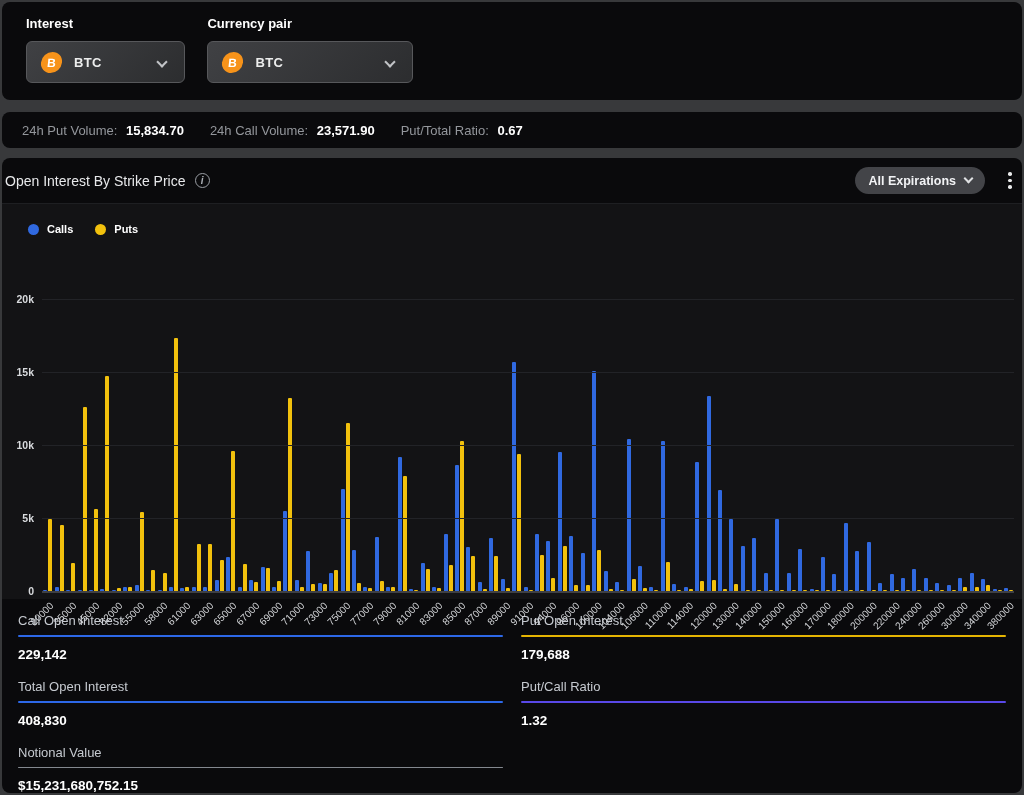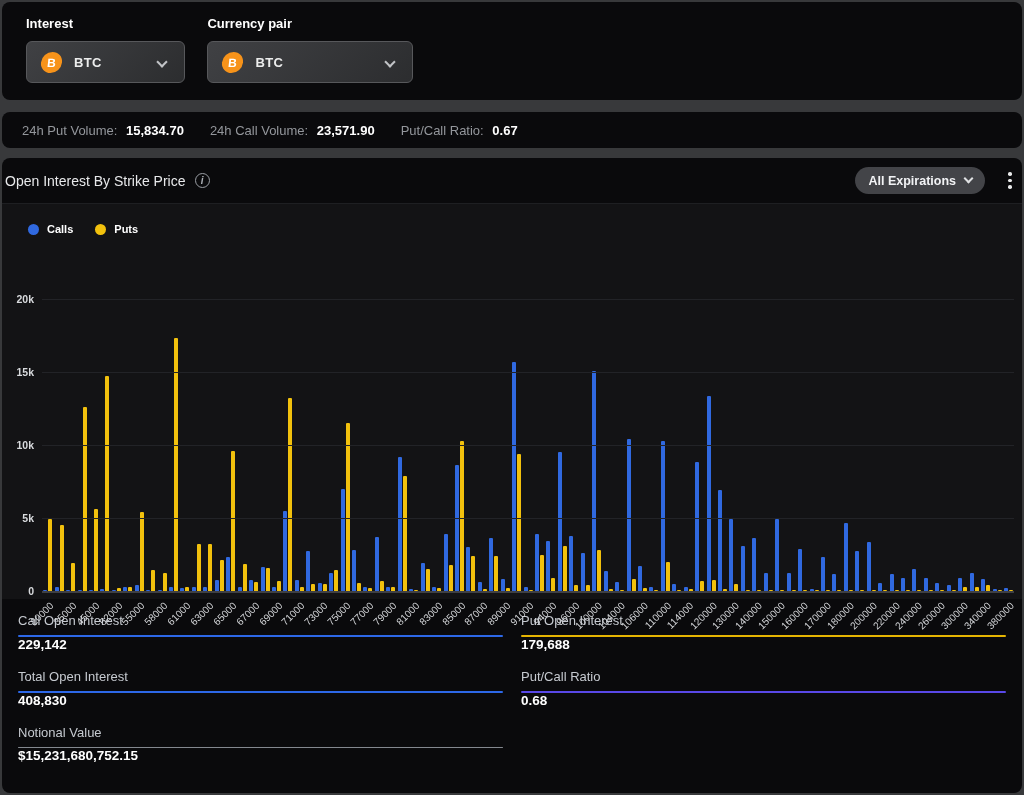--- a/index.html
+++ b/index.html
@@ -66,21 +66,21 @@
   .xaxis { position:absolute; left:40px; top:389px; width:972px; height:52px; }
   .xlab { position:absolute; top:7px; color:#d4d6d9; font-size:10px; white-space:nowrap;
           transform:rotate(-45deg); transform-origin:100% 0; }
 
   
   .summary { padding:14px 16px 0 16px; display:grid; grid-template-columns:1fr 1fr;
              column-gap:18px; row-gap:17px; }
   .sum-item .s-lb { color:#c6cad0; font-size:13px; }
   .sum-item .s-line { height:2px; margin-top:7px; border-radius:1px; }
   .sum-item .s-line.thin { height:1px; }
-  .sum-item .s-vl { color:#ffffff; font-size:13.5px; font-weight:600; }
+  .sum-item .s-vl { color:#ffffff; font-size:13.5px; font-weight:600; margin-top:10px; }
 </style>
 </head>
 <body>
 
 <div class="panel top-panel">
   <div class="filter">
     <div class="filter-label">Interest</div>
     <div class="dd-btn w1">
       <span class="btc-ic">B</span>
       <span class="dd-val">BTC</span>
@@ -100,21 +100,21 @@
 <div class="panel stats-bar">
   <div class="stat">
     <span class="lb">24h Put Volume:</span>
     <span class="vl">15,834.70</span>
   </div>
   <div class="stat">
     <span class="lb">24h Call Volume:</span>
     <span class="vl">23,571.90</span>
   </div>
   <div class="stat">
-    <span class="lb">Put/Call Ratio:</span>
+    <span class="lb">Put/Total Ratio:</span>
     <span class="vl">0.67</span>
   </div>
 </div>
 
 <div class="panel chart-panel">
   <div class="chart-header">
     <span class="chart-title">Open Interest By Strike Price</span>
     <span class="info-ic">i</span>
     <div class="header-right">
       <div class="exp-btn">
@@ -559,21 +559,21 @@
       <div class="s-vl">179,688</div>
     </div>
     <div class="sum-item">
       <div class="s-lb">Total Open Interest</div>
       <div class="s-line" style="background: rgb(45, 104, 232);"></div>
       <div class="s-vl">408,830</div>
     </div>
     <div class="sum-item">
       <div class="s-lb">Put/Call Ratio</div>
       <div class="s-line" style="background: rgb(89, 72, 232);"></div>
-      <div class="s-vl">0.68</div>
+      <div class="s-vl">1.32</div>
     </div>
     <div class="sum-item">
       <div class="s-lb">Notional Value</div>
       <div class="s-line thin" style="background: rgb(131, 136, 143);"></div>
       <div class="s-vl">$15,231,680,752.15</div>
     </div>
   </div>
 </div>
 
 </body></html>

